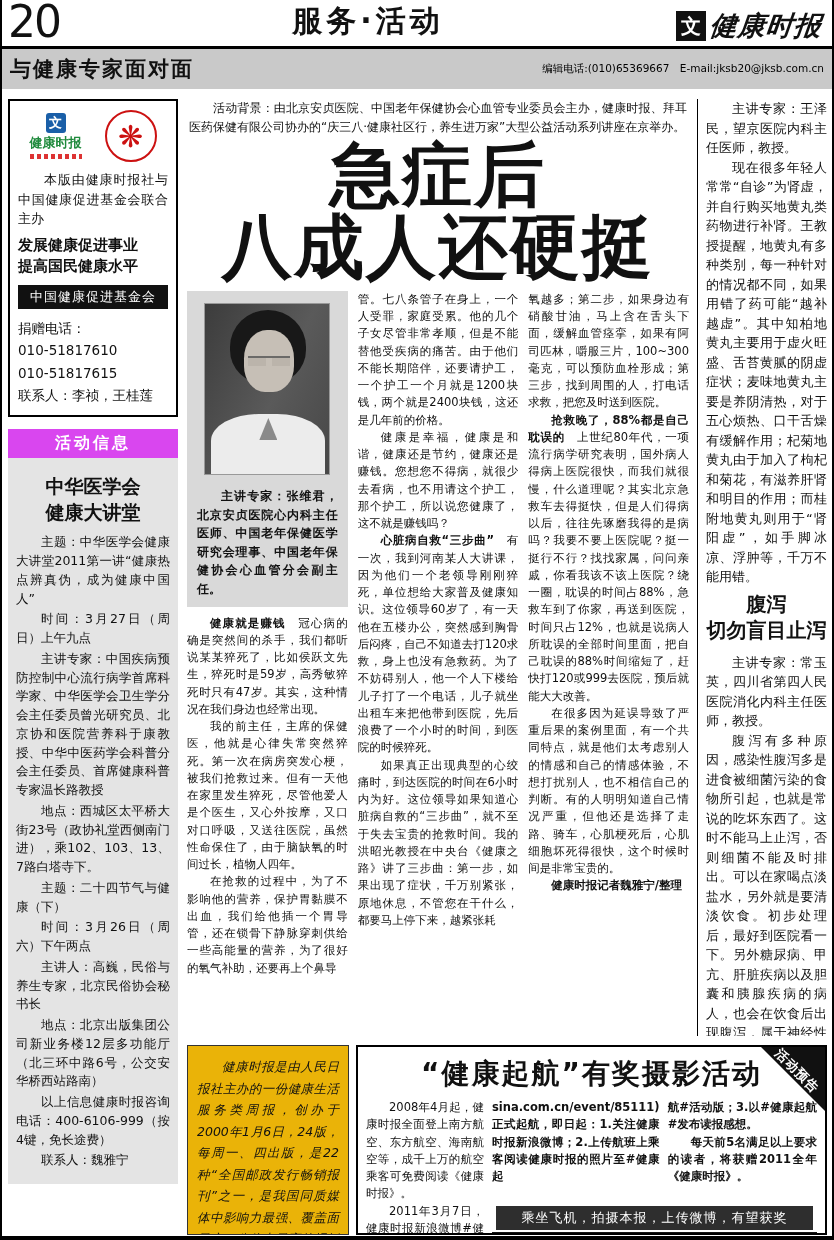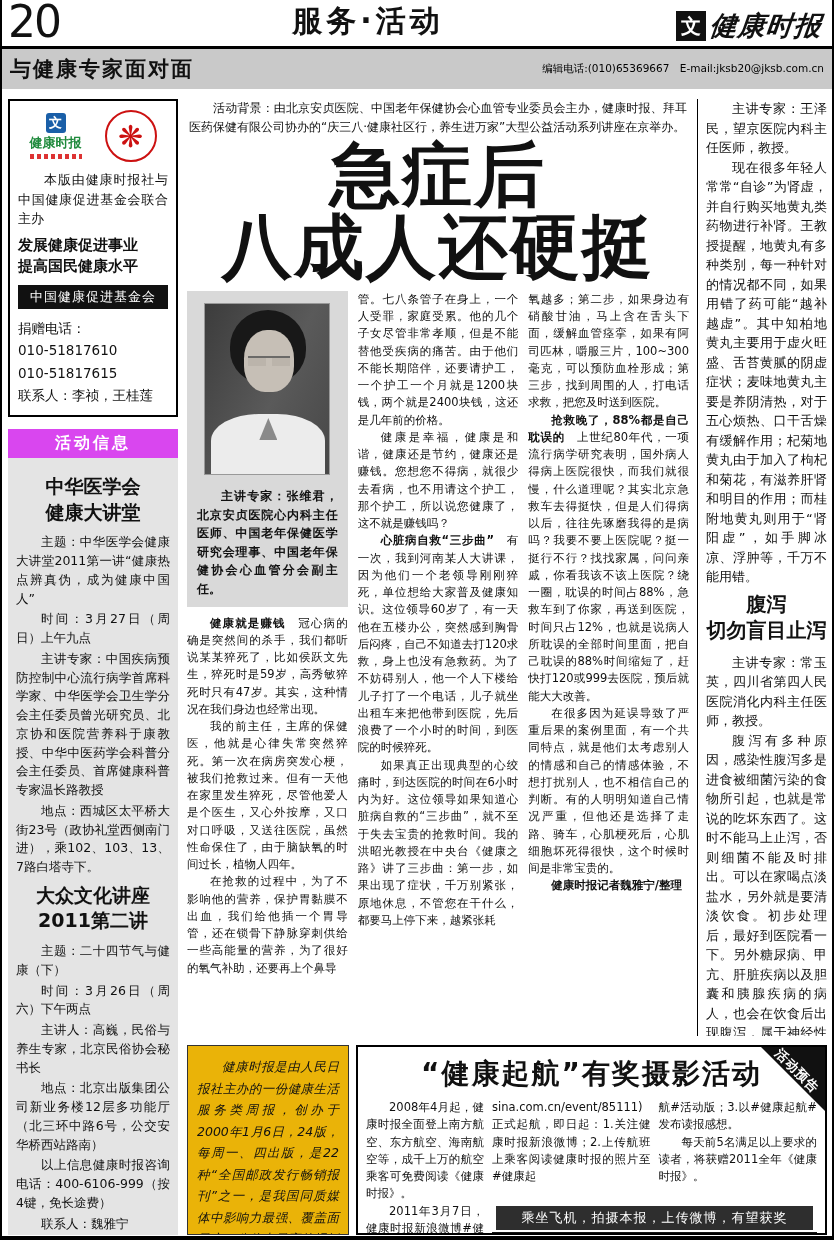--- a/index.html
+++ b/index.html
@@ -73,21 +73,21 @@
   .promo-box { flex:1; border:2px solid #000; position:relative; padding:6px 8px 6px 8px; overflow:hidden; }
   .ribbon { position:absolute; top:0; right:0; width:0; height:0; border-top:64px solid #111; border-left:64px solid transparent; }
   .ribbon-label { position:absolute; top:15px; right:-4px; width:64px; text-align:center; transform:rotate(45deg); color:#fff; font-size:13px; font-weight:700; letter-spacing:1px; }
   .promo-headline { text-align:center; font-size:28px; font-weight:900; letter-spacing:2px; margin:2px 0 6px; }
   .promo-body { display:flex; gap:8px; }
   .promo-col1 { width:118px; flex:none; font-size:11.5px; line-height:1.5; text-align:justify; }
   .promo-col1 p { text-indent:2em; }
   .promo-right { flex:1; display:flex; flex-direction:column; }
   .promo-cols23 { display:flex; gap:8px; flex:1; }
   .promo-col { flex:1; font-size:11.5px; line-height:1.5; text-align:justify; }
-  .promo-col p { text-indent:2em; }
+  .promo-col p { text-indent:2em;font-weight:bold; }
   .bar { color:#fff; font-size:13px; text-align:center; padding:3px 2px; }
   .bar1 { background:#2e2e2e; margin:3px 4px 2px; letter-spacing:1px; }
   .bar2 { background:#161616; margin:0 0 1px; }
 </style>
 </head>
 <body>
 
 <div class="page">
 
   <div class="header-top">
@@ -137,24 +137,20 @@
       <div class="sidebar-gray">
         <div class="lec-title">
           <div>中华医学会</div>
           <div>健康大讲堂</div>
         </div>
         <p class="lec-p">主题：中华医学会健康大讲堂2011第一讲“健康热点辨真伪，成为健康中国人”</p>
         <p class="lec-p">时间：3月27日（周日）上午九点</p>
         <p class="lec-p">主讲专家：中国疾病预防控制中心流行病学首席科学家、中华医学会卫生学分会主任委员曾光研究员、北京协和医院营养科于康教授、中华中医药学会科普分会主任委员、首席健康科普专家温长路教授</p>
         <p class="lec-p">地点：西城区太平桥大街23号（政协礼堂西侧南门进），乘102、103、13、7路白塔寺下。</p>
 
-        <div class="lec-title">
-          <div>大众文化讲座</div>
-          <div>2011第二讲</div>
-        </div>
         <p class="lec-p">主题：二十四节气与健康（下）</p>
         <p class="lec-p">时间：3月26日（周六）下午两点</p>
         <p class="lec-p">主讲人：高巍，民俗与养生专家，北京民俗协会秘书长</p>
         <p class="lec-p">地点：北京出版集团公司新业务楼12层多功能厅（北三环中路6号，公交安华桥西站路南）</p>
         <p class="lec-p">以上信息健康时报咨询电话：400-6106-999（按4键，免长途费）</p>
         <p class="lec-p">联系人：魏雅宁</p>
       </div>
     </div>
 
     <div class="centerwrap">

